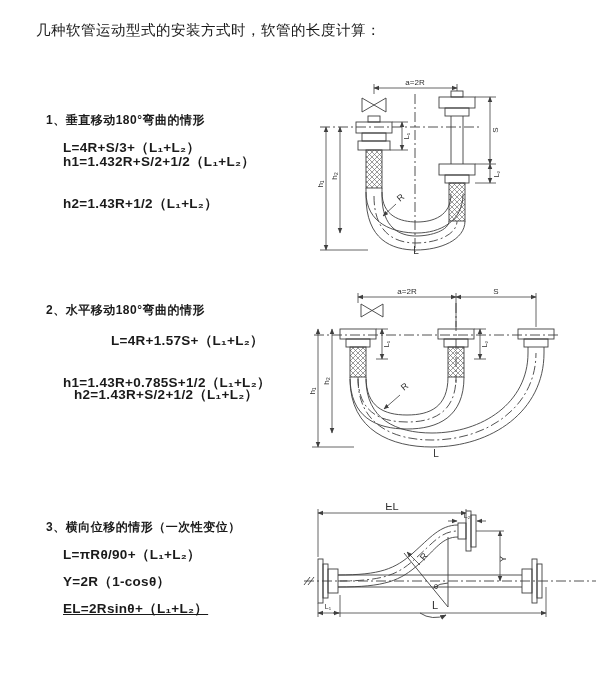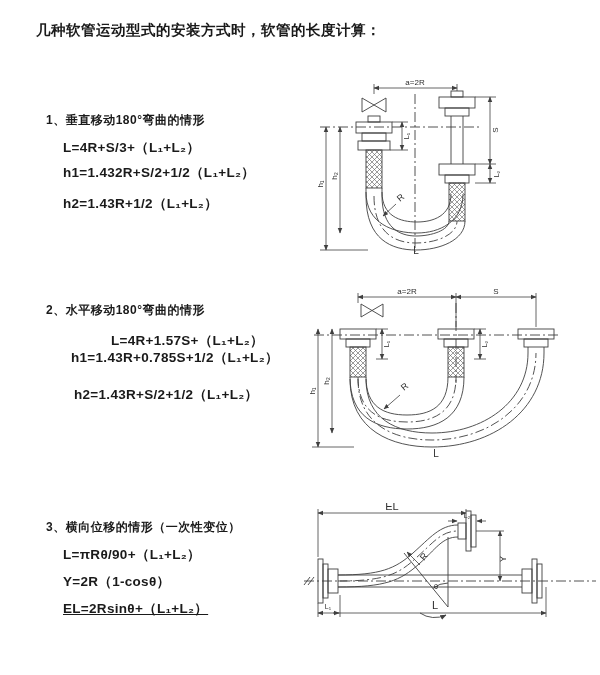--- a/index.html
+++ b/index.html
@@ -1,38 +1,38 @@
 <!DOCTYPE html>
 <html><head>
 <meta charset="utf-8">
 <style>
   html,body{margin:0;padding:0;background:#ffffff;}
   .page{position:relative;width:600px;height:675px;background:#ffffff;overflow:hidden;
         font-family:"Liberation Sans", sans-serif;color:#1a1a1a;}
-  .doc-title{position:absolute;left:36px;top:21px;font-size:14.5px;font-weight:700;letter-spacing:0.5px;}
+  .doc-title{position:absolute;left:36px;top:21px;font-size:14.5px;font-weight:400;letter-spacing:0.5px;}
   .sec-heading{position:absolute;font-size:12px;font-weight:700;letter-spacing:0.5px;}
   .formula{position:absolute;font-size:13.5px;font-weight:700;letter-spacing:0.3px;}
   .diagram{position:absolute;}
   svg text{font-family:"Liberation Sans", sans-serif;fill:#2e2e2e;font-weight:400;}
 </style>
 </head>
 <body>
 
 <div class="page">
 
   <div class="doc-title">几种软管运动型式的安装方式时，软管的长度计算：</div>
 
   <div class="sec-heading" style="left:46px;top:112px;">1、垂直移动180°弯曲的情形</div>
   <div class="formula" style="left:63px;top:139px;">L=4R+S/3+（L₁+L₂）</div>
-  <div class="formula" style="left:63px;top:164px;">h1=1.432R+S/2+1/2（L₁+L₂）</div>
+  <div class="formula" style="left:63px;top:153px;">h1=1.432R+S/2+1/2（L₁+L₂）</div>
   <div class="formula" style="left:63px;top:195px;text-align:right;">h2=1.43R+1/2（L₁+L₂）</div>
 
   <div class="sec-heading" style="left:46px;top:302px;">2、水平移动180°弯曲的情形</div>
   <div class="formula" style="left:63px;top:332px;padding-left:48px;">L=4R+1.57S+（L₁+L₂）</div>
-  <div class="formula" style="left:63px;top:349px;margin-left:8px;">h1=1.43R+0.785S+1/2（L₁+L₂）</div>
+  <div class="formula" style="left:63px;top:374px;">h1=1.43R+0.785S+1/2（L₁+L₂）</div>
   <div class="formula" style="left:74px;top:386px;">h2=1.43R+S/2+1/2（L₁+L₂）</div>
 
   <div class="sec-heading" style="left:46px;top:519px;">3、横向位移的情形（一次性变位）</div>
   <div class="formula" style="left:63px;top:546px;">L=πRθ/90+（L₁+L₂）</div>
   <div class="formula" style="left:63px;top:573px;">Y=2R（1-cosθ）</div>
   <div class="formula" style="left:63px;top:600px;text-decoration:underline;">EL=2Rsinθ+（L₁+L₂）</div>
 
   <div class="diagram" style="left:312px;top:72px;width:280px;height:183px;">
   <svg width="280" height="183" viewBox="0 0 280 183">
     <defs>

